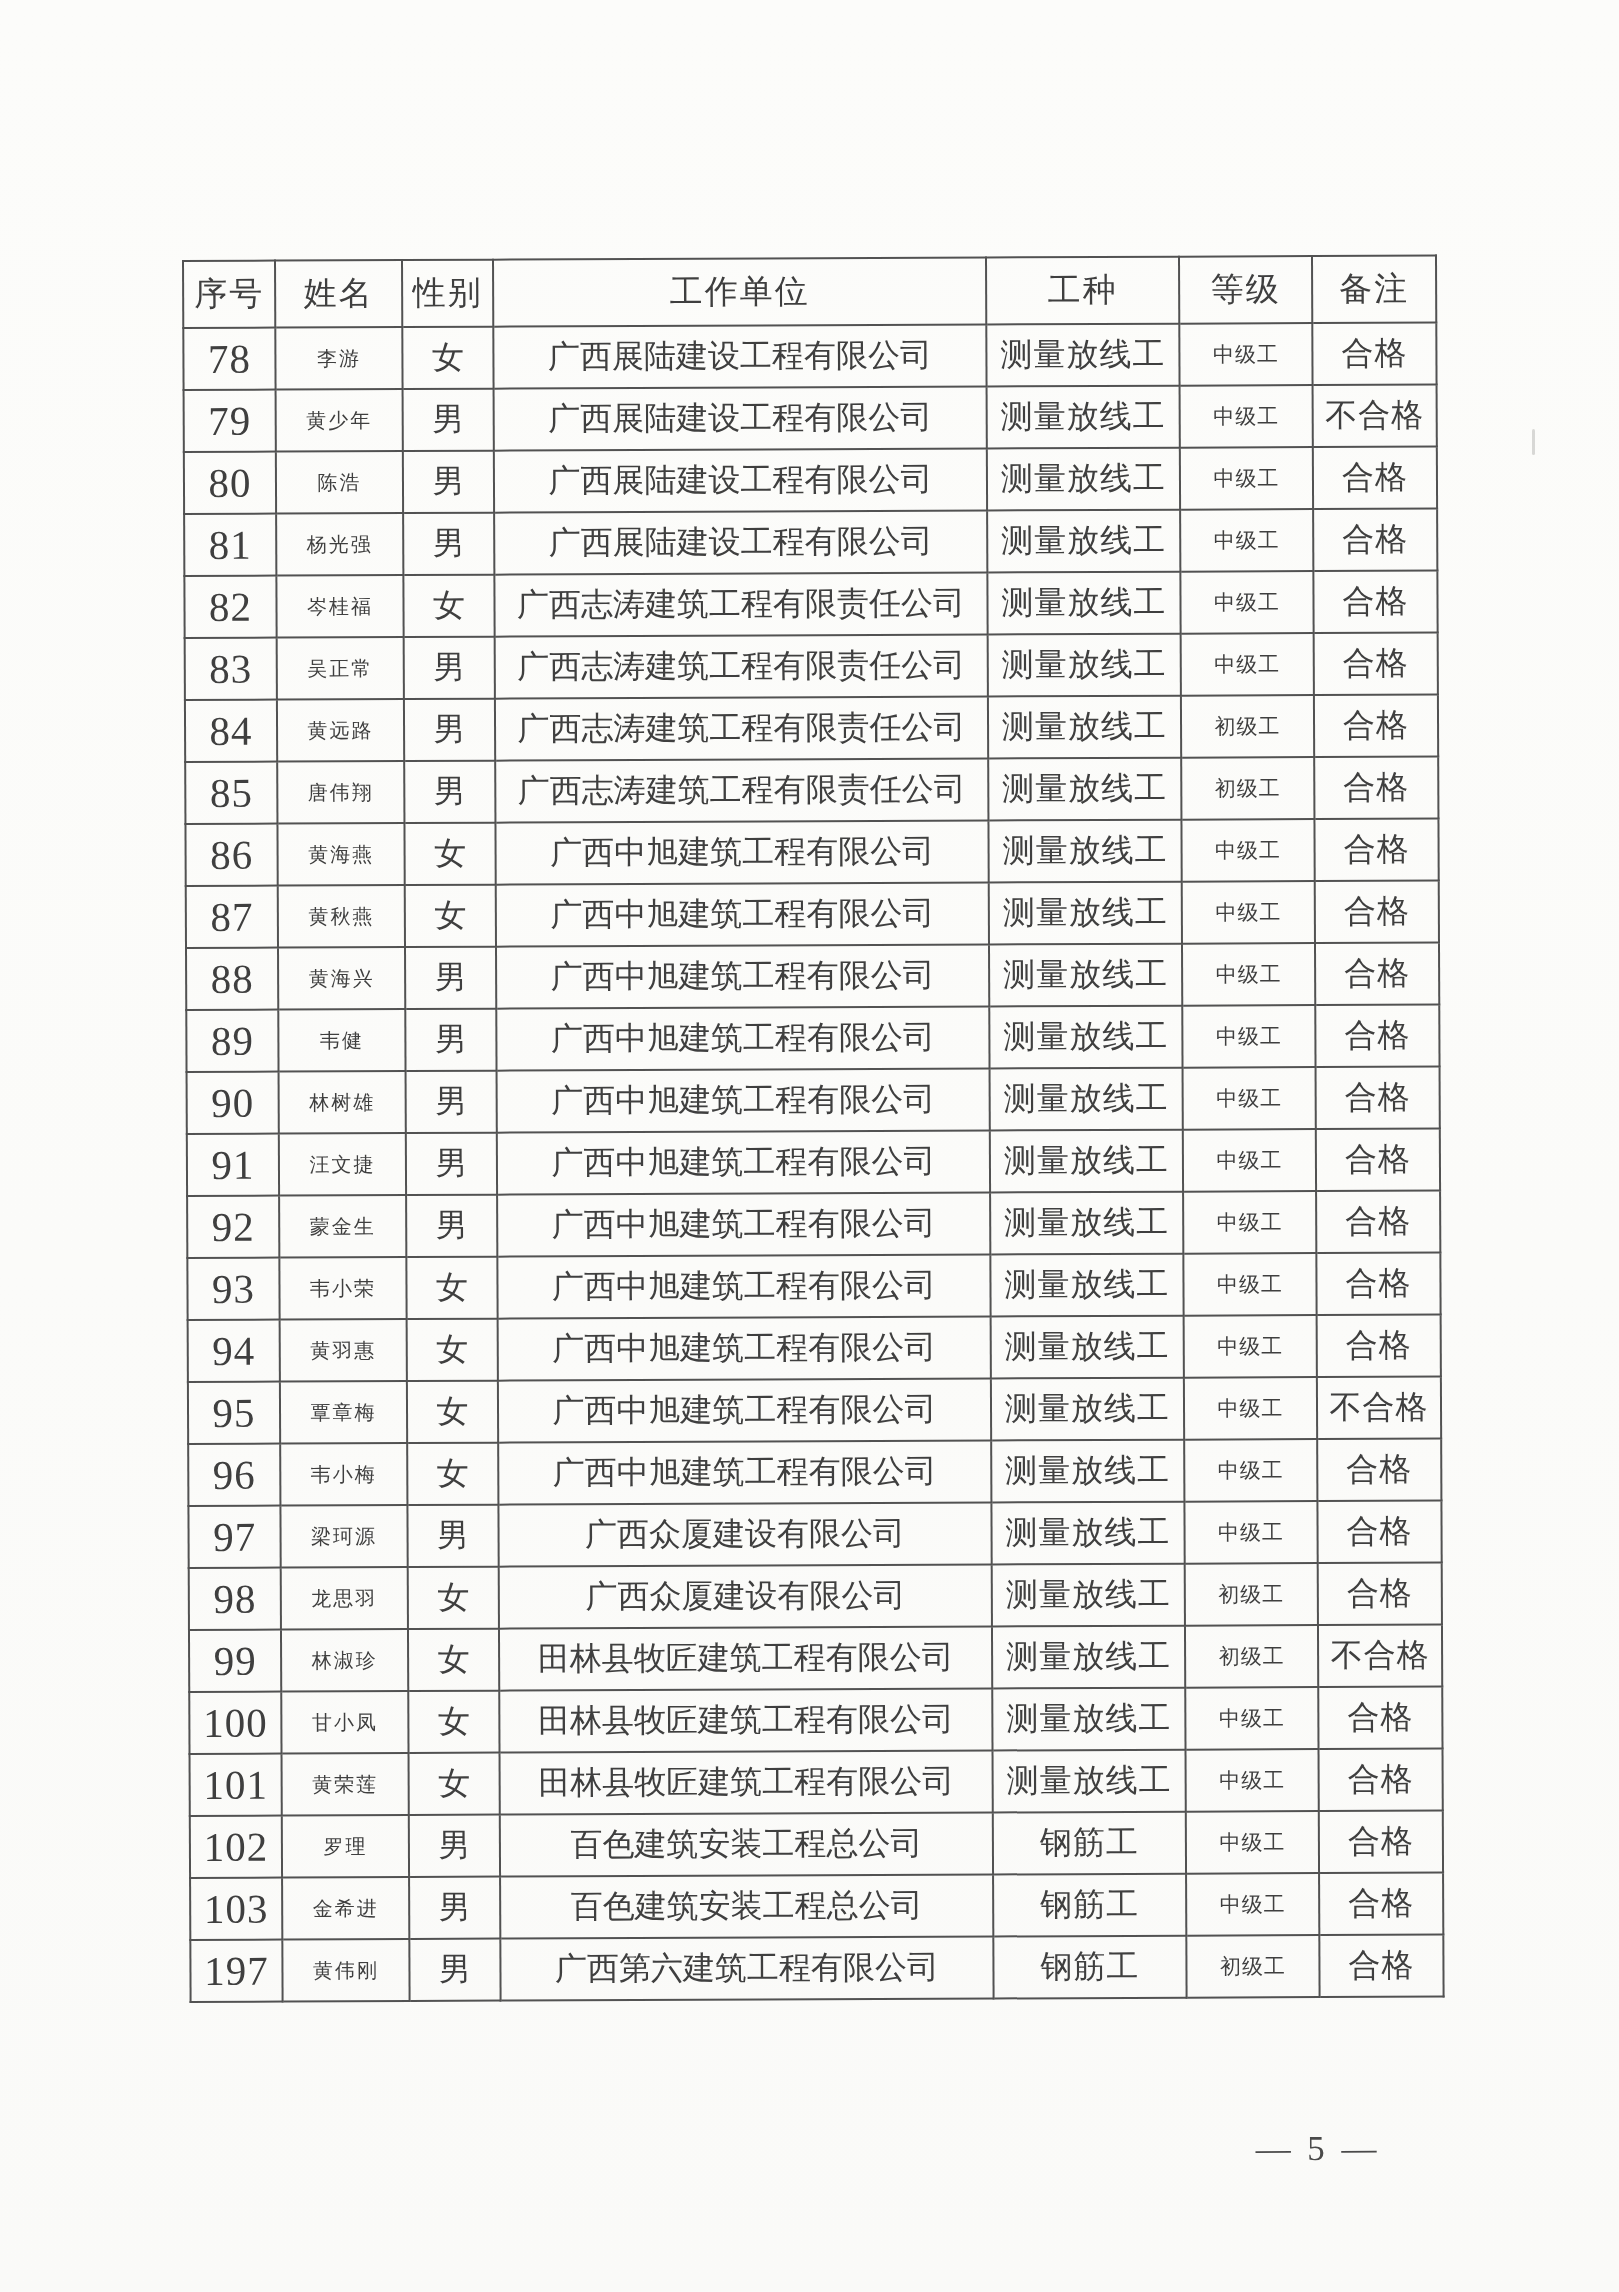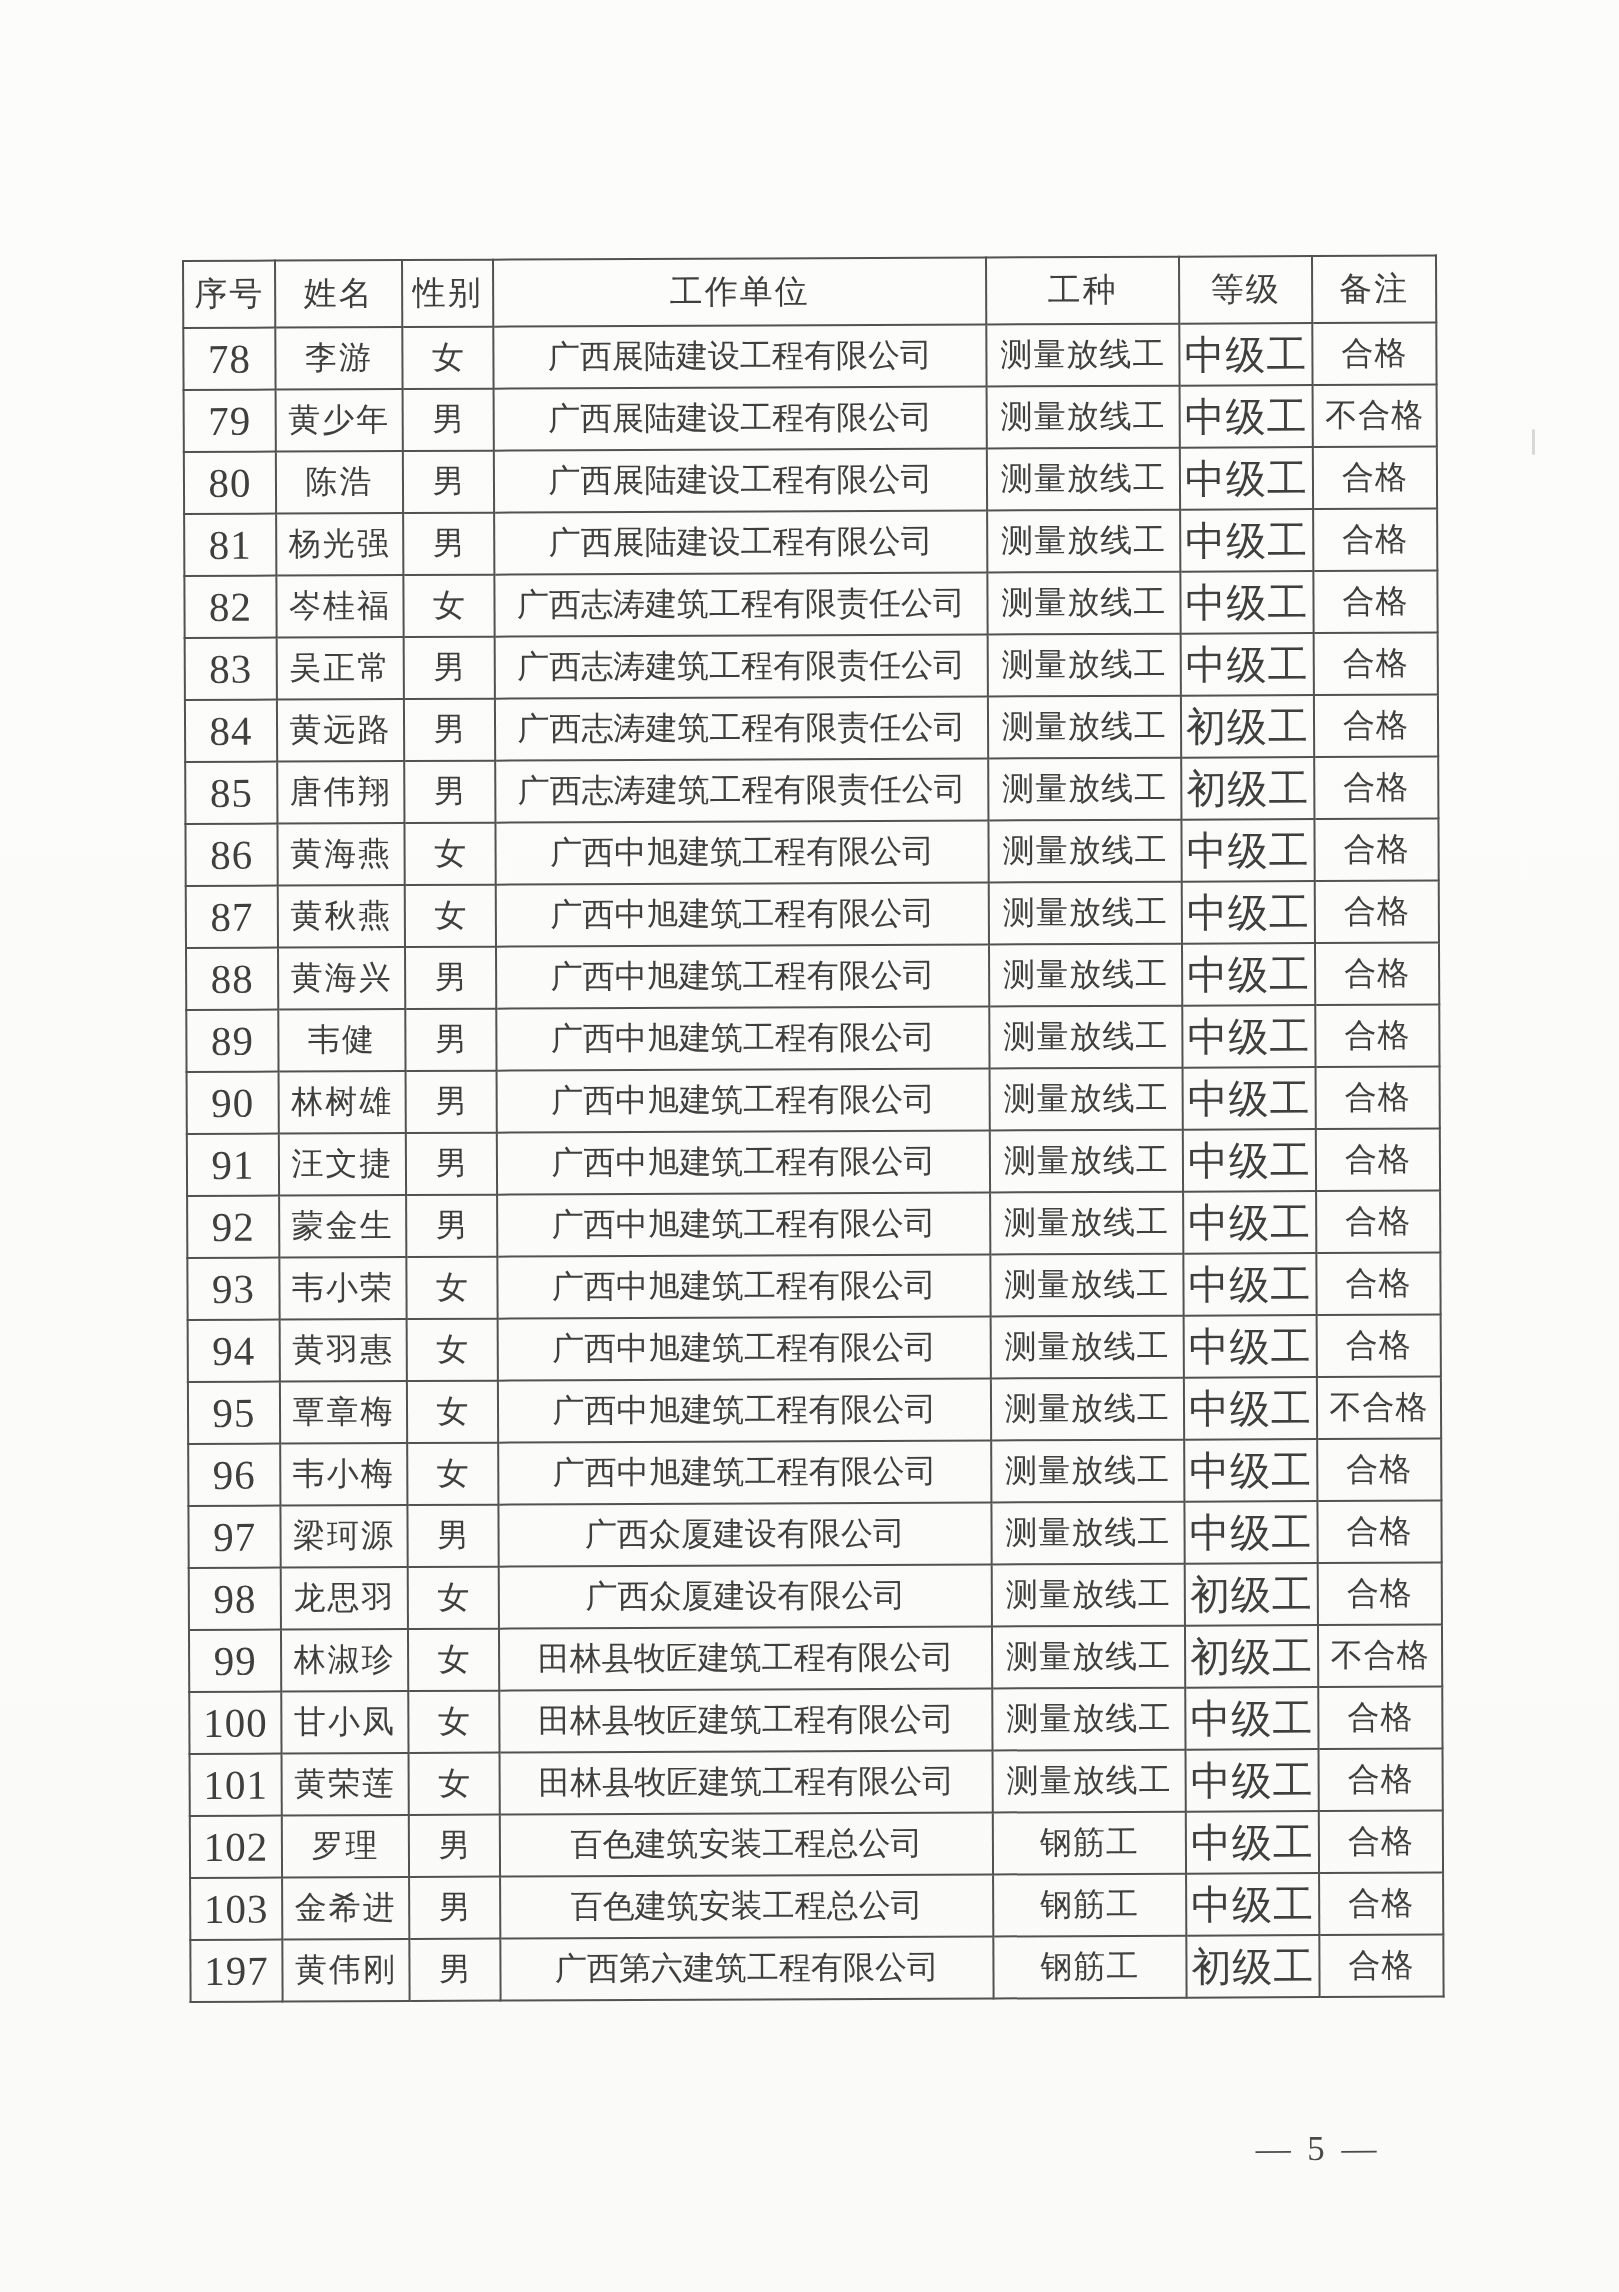--- a/index.html
+++ b/index.html
@@ -41,25 +41,25 @@
     color: #3f3f3f;
   }
   table.roster thead tr { height: 67px; }
   table.roster tbody tr { height: 62px; }
   table.roster th {
     font-weight: normal;
     font-size: 33px;
     letter-spacing: 2px;
   }
   td.c0 { font-size: 41px; letter-spacing: 1px; }
-  td.c1 { font-size: 32px; letter-spacing: 2px; }
+  td.c1 { font-size: 20px; letter-spacing: 2px; }
   td.c2 { font-size: 32px; }
   td.c3 { font-size: 32px; letter-spacing: 0px; }
   td.c4 { font-size: 32px; letter-spacing: 1px; }
-  td.c5 { font-size: 40px; letter-spacing: 1px; }
+  td.c5 { font-size: 21px; letter-spacing: 1px; }
   td.c6 { font-size: 32px; letter-spacing: 1px; border-radius: 22px; }
   .page-number {
     position: absolute;
     left: 1230px;
     top: 2129px;
     width: 176px;
     text-align: center;
     font-size: 35px;
     color: #4a4a4a;
     letter-spacing: 3.9px;

